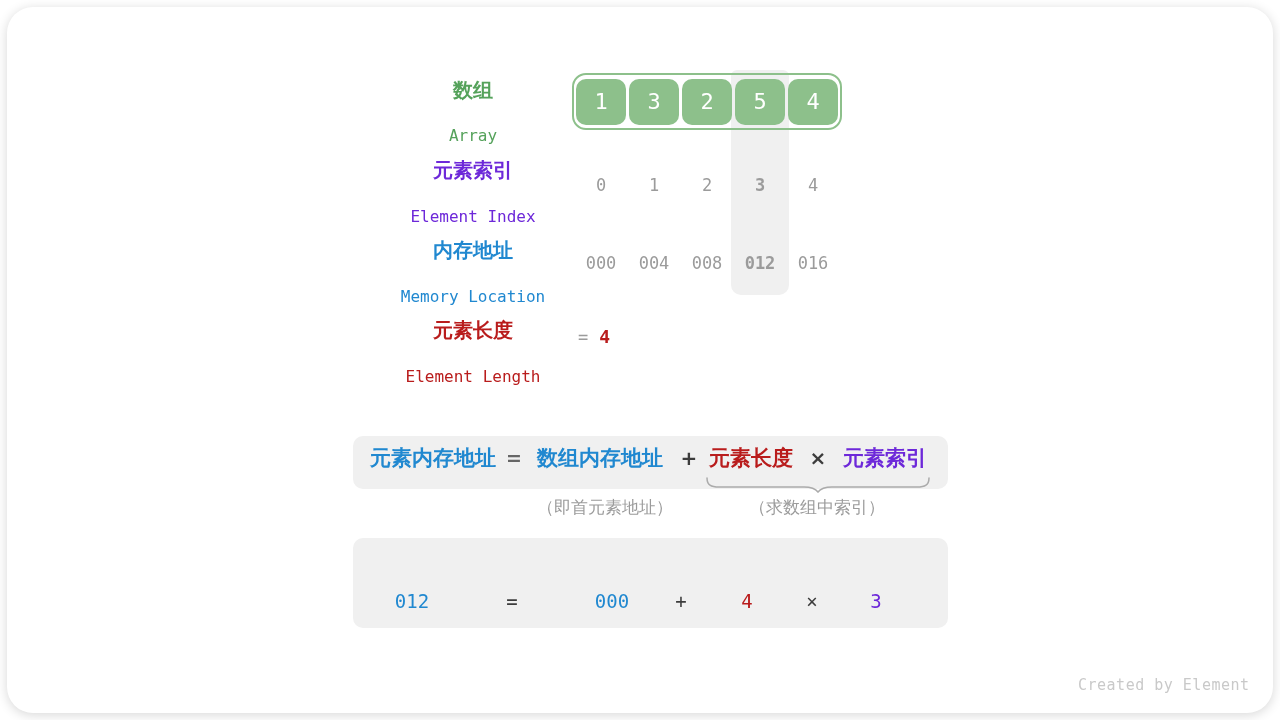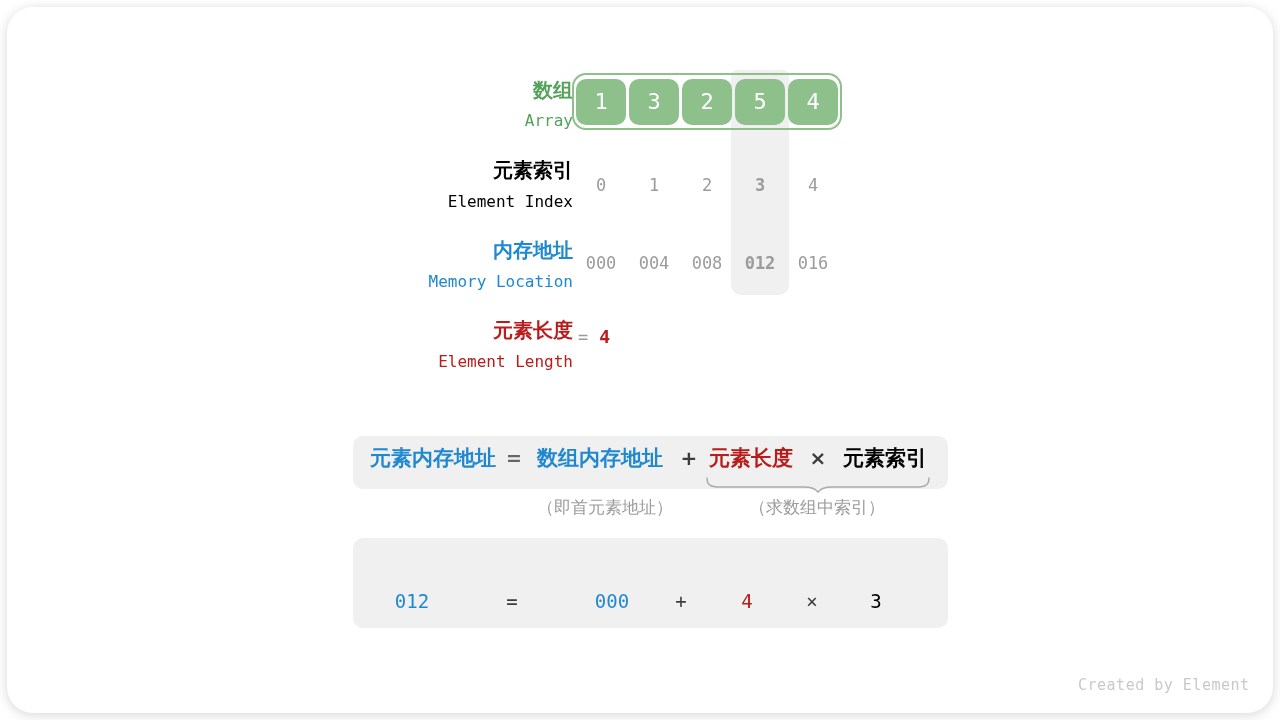--- a/index.html
+++ b/index.html
@@ -4,29 +4,29 @@
 <style>
   html,body{margin:0;padding:0;background:#ffffff;}
   .stage{position:relative;width:1280px;height:720px;overflow:hidden;
          font-family:"DejaVu Sans",sans-serif;}
   .card{position:absolute;left:7px;top:7px;width:1266px;height:706px;
         background:#ffffff;border-radius:26px;
         box-shadow:0 2px 12px rgba(0,0,0,0.16);}
   .abs{position:absolute;}
   .cjk{font-family:"DejaVu Sans",sans-serif;}
   
-  .c-green{color:#55A25B;} .c-orange{color:#000000;}
+  .c-green{color:#55A25B;} .c-orange{color:#6d28d9;}
   .c-blue{color:#2088D0;}  .c-teal{color:#b91c1c;}
   .c-gray{color:#9B9B9B;}  .c-dark{color:#3C3C3C;}
   .c-mid{color:#666666;}
   .bold{font-weight:700;}
   
-  .row-label{left:373px;width:200px;text-align:right;}
+  .row-label{left:373px;width:200px;text-align:center;}
   .zh-label{font-size:20px;font-weight:700;line-height:26px;}
-  .en-label{font-family:"DejaVu Sans Mono",monospace;font-size:16px;line-height:20px;}
+  .en-label{font-family:"DejaVu Sans Mono",monospace;font-size:16px;line-height:20px;margin-top:15px;}
   
   .hl-col{left:731px;top:70px;width:58px;height:225px;background:#F0F0F0;
           border-radius:6px 6px 10px 10px;}
   
   .array-box{left:572px;top:73px;width:270px;height:57px;box-sizing:border-box;
              border:2px solid #8DC08B;border-radius:14px;
              display:flex;align-items:center;justify-content:center;gap:3px;}
   .cell{width:50px;height:46px;background:#8DC08B;border-radius:10px;
         display:flex;align-items:center;justify-content:center;
         color:#ffffff;font-family:"DejaVu Sans Mono",monospace;font-size:22px;}

